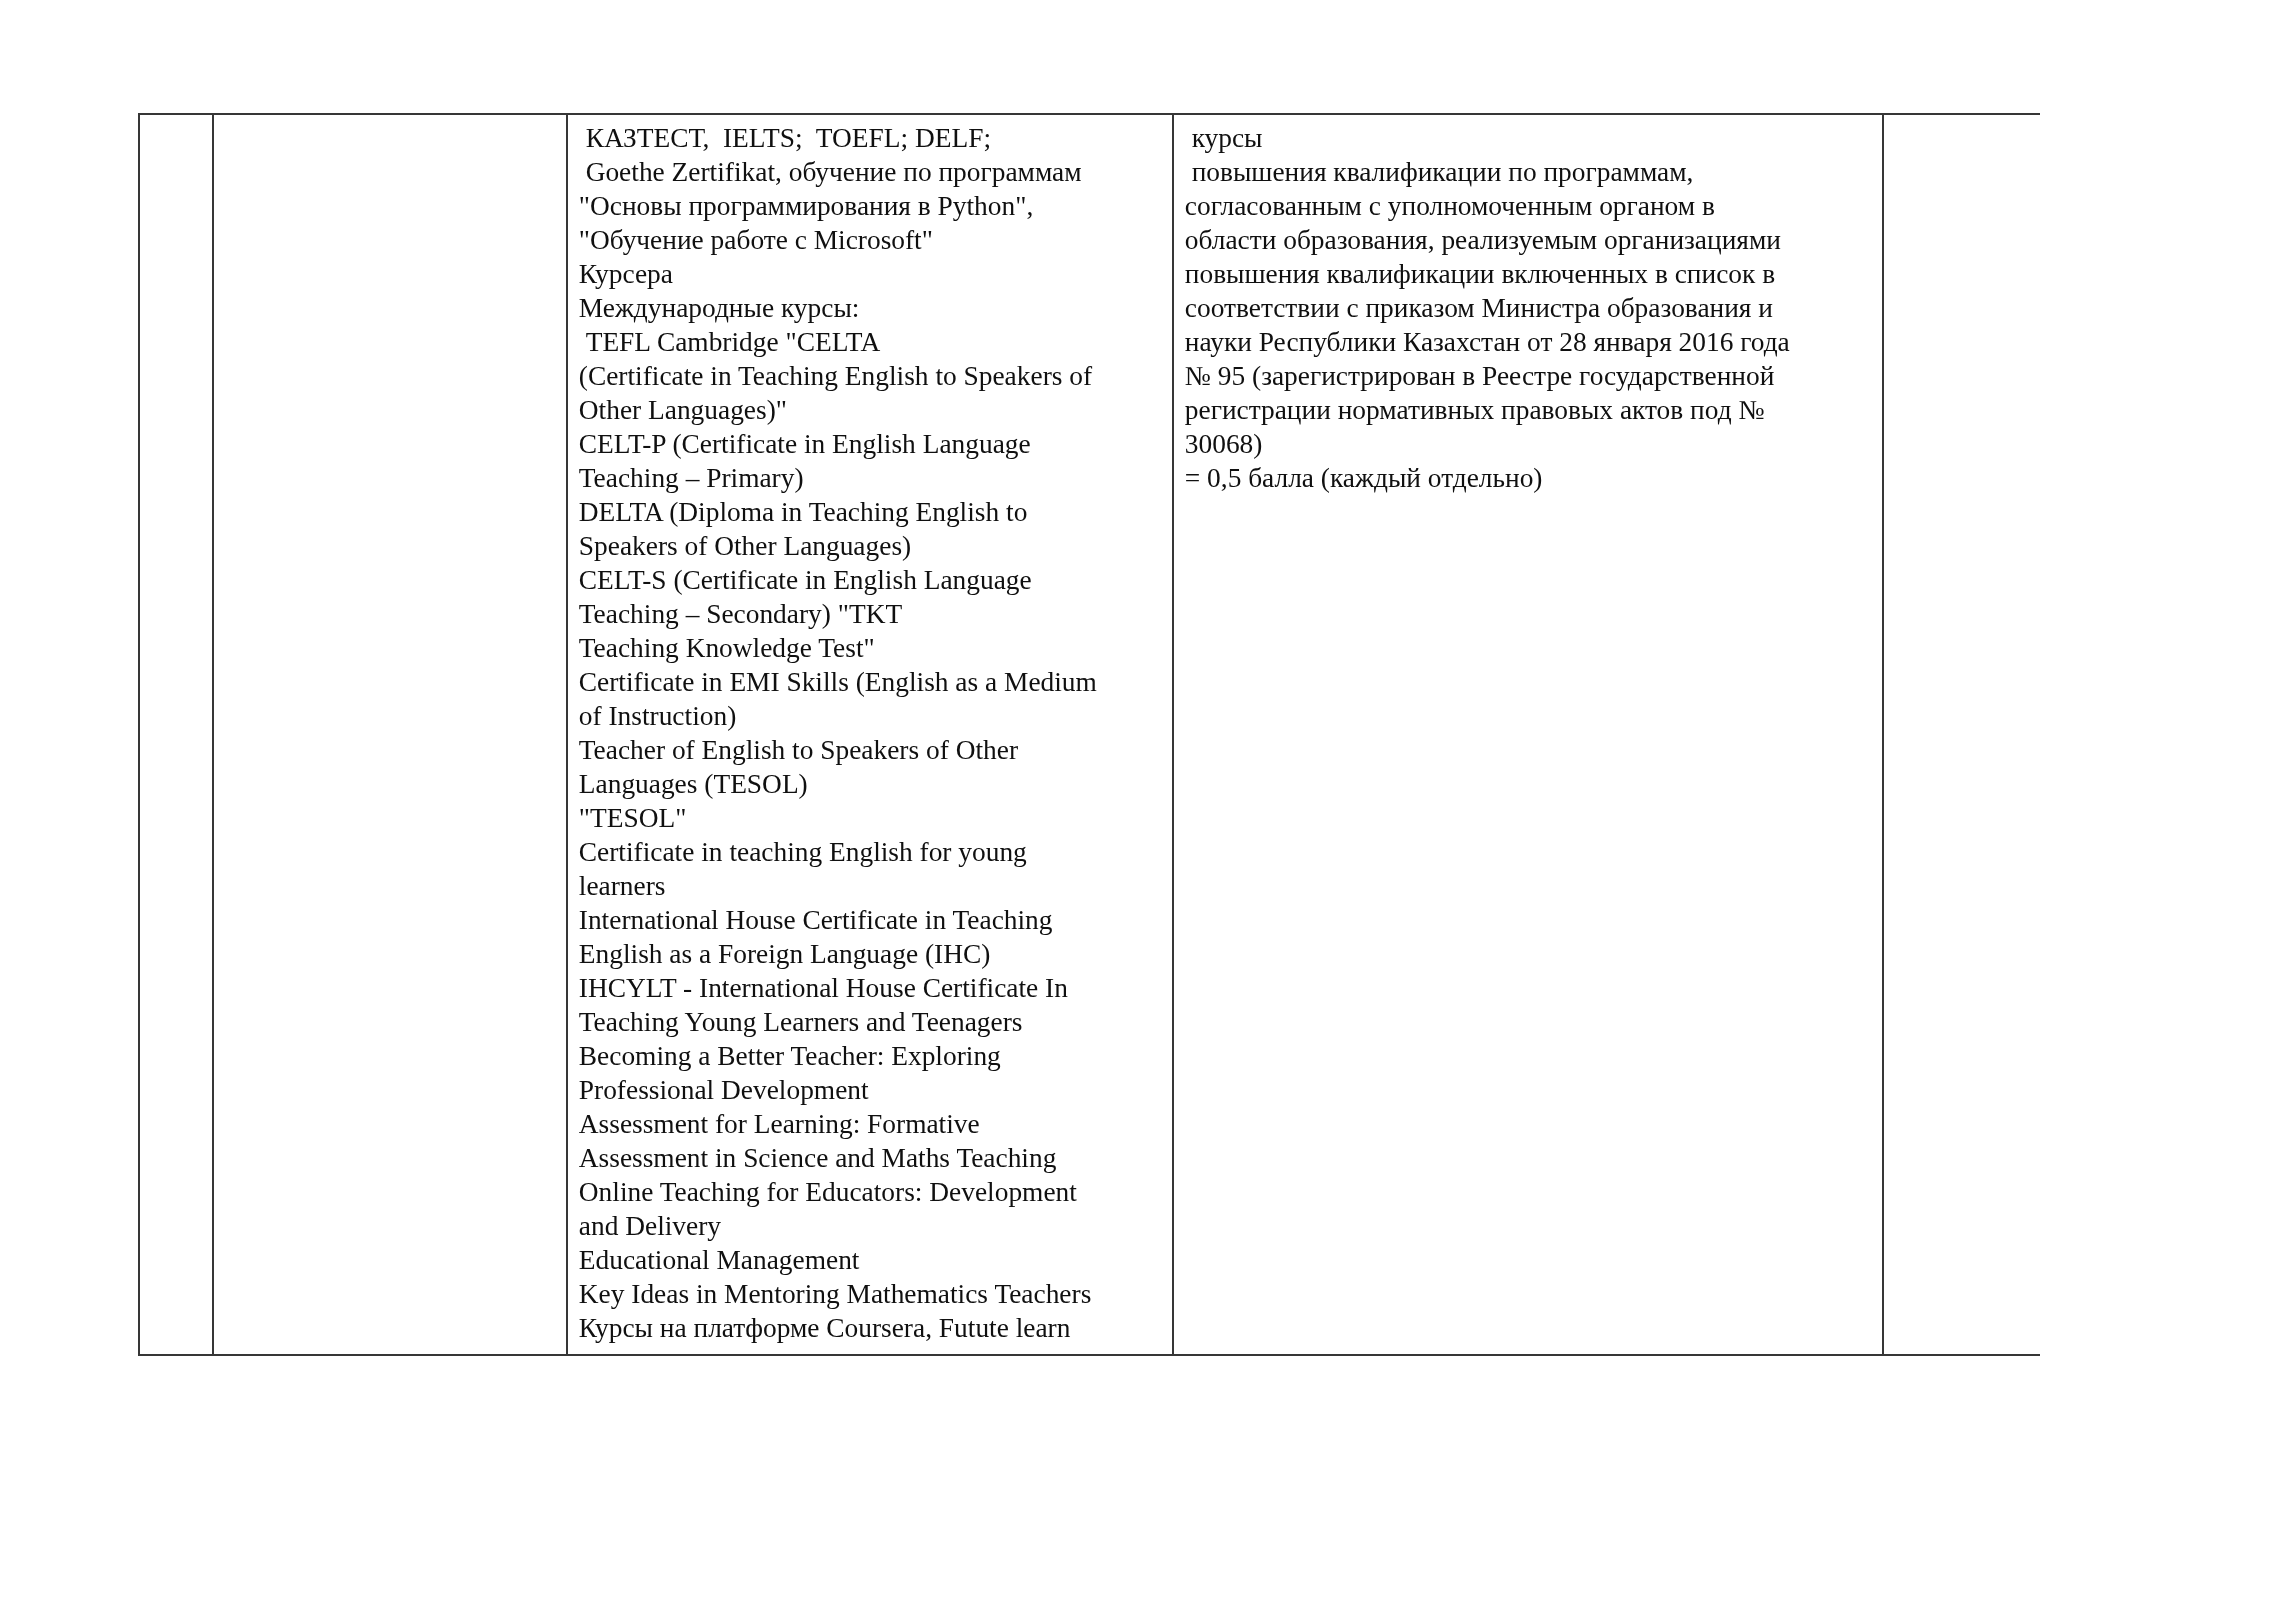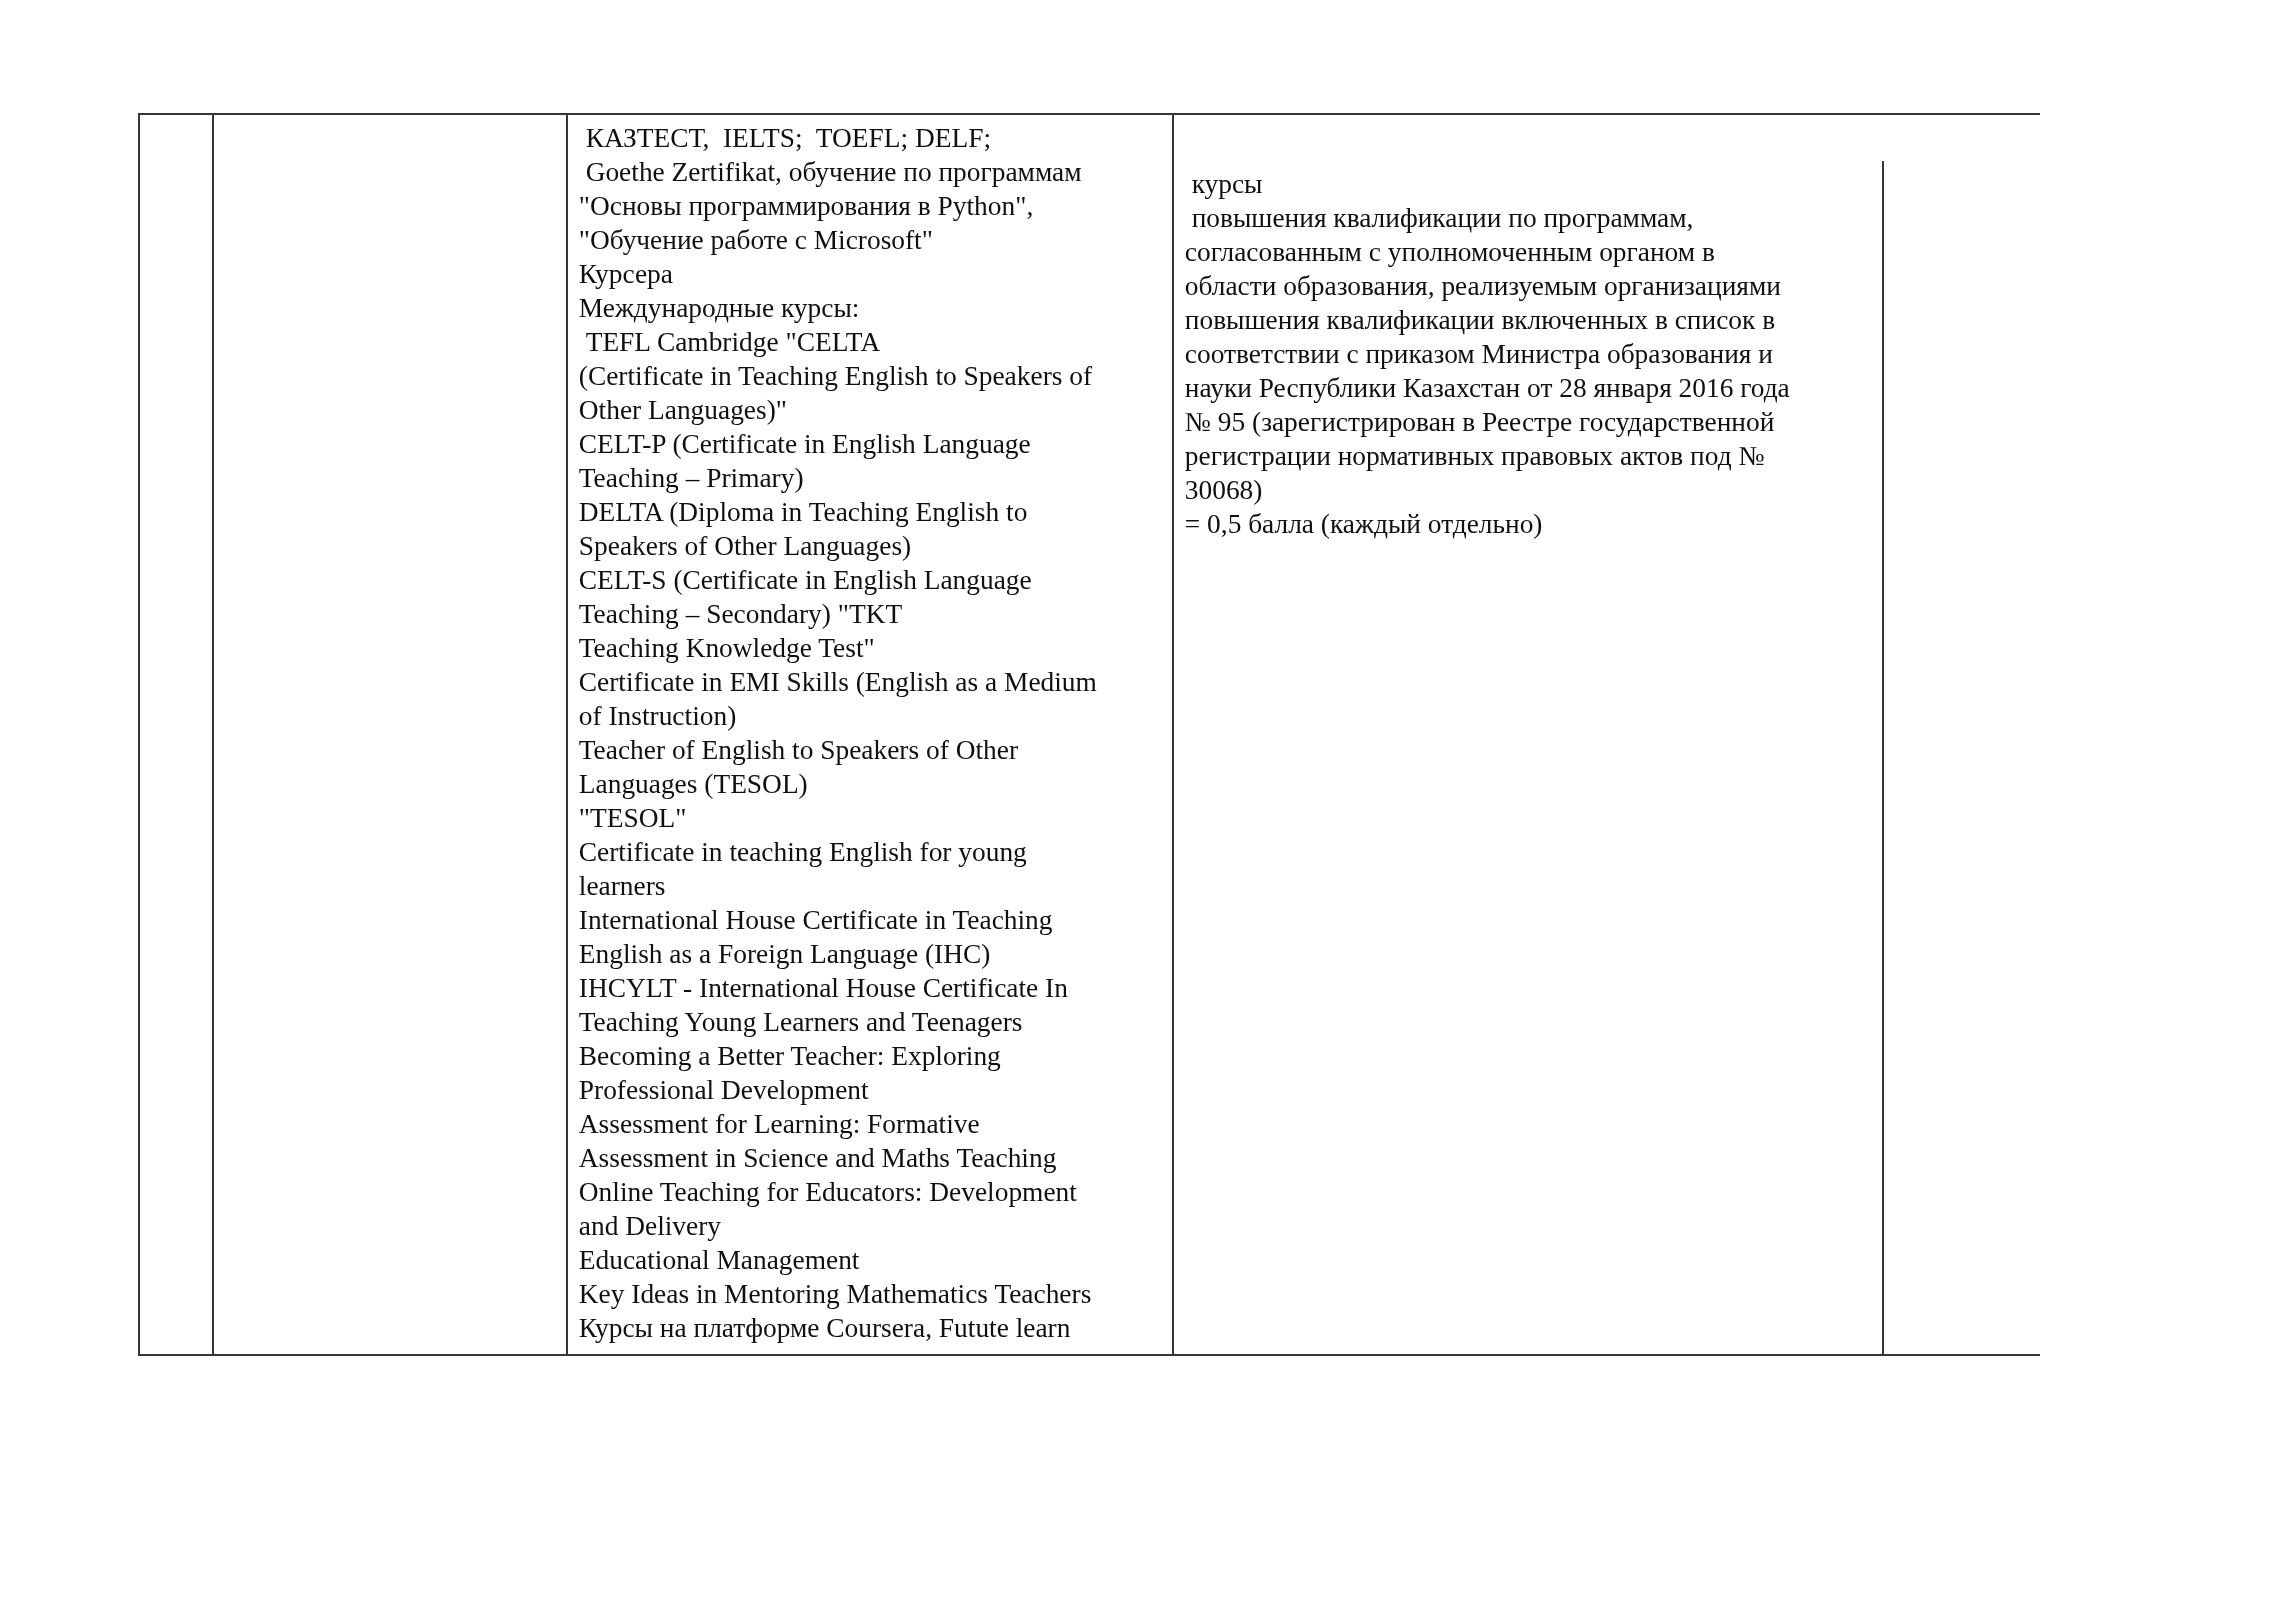--- a/index.html
+++ b/index.html
@@ -35,21 +35,21 @@
     box-sizing: border-box;
     border-right: 2px solid #363636;
     overflow: hidden;
   }
   .cell:last-child {
     border-right: none;
   }
   .cell.c1 { width: 74px;  flex: 0 0 74px; }
   .cell.c2 { width: 354px; flex: 0 0 354px; }
   .cell.c3 { width: 606px; flex: 0 0 606px; }
-  .cell.c4 { width: 710px; flex: 0 0 710px; margin-top: 46px; }
+  .cell.c4 { width: 710px; flex: 0 0 710px; }
   .cell.c5 { width: 271px; flex: 1 1 auto; }
   .cell-text {
     font-size: 27.4px;
     line-height: 34px;
     color: #101010;
     padding: 5.9px 5.9px 0 10.8px;
     white-space: pre;
     overflow: hidden;
   }
 </style>

